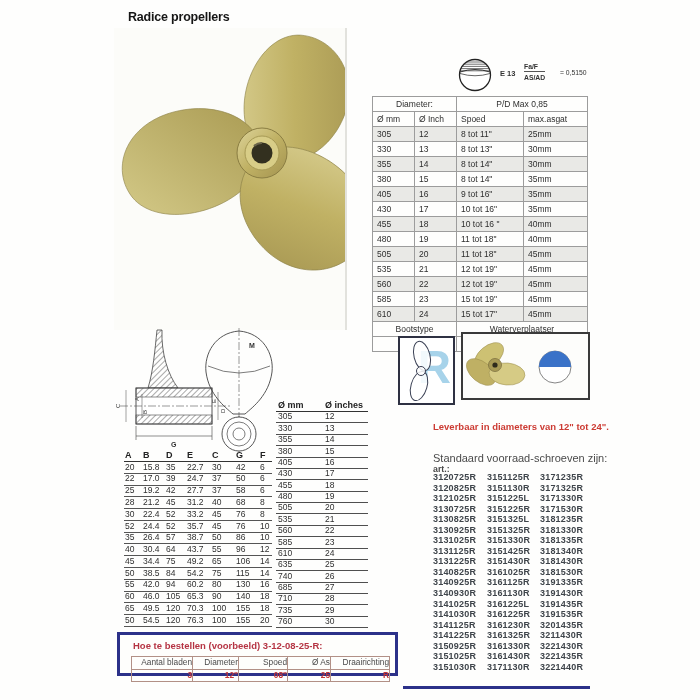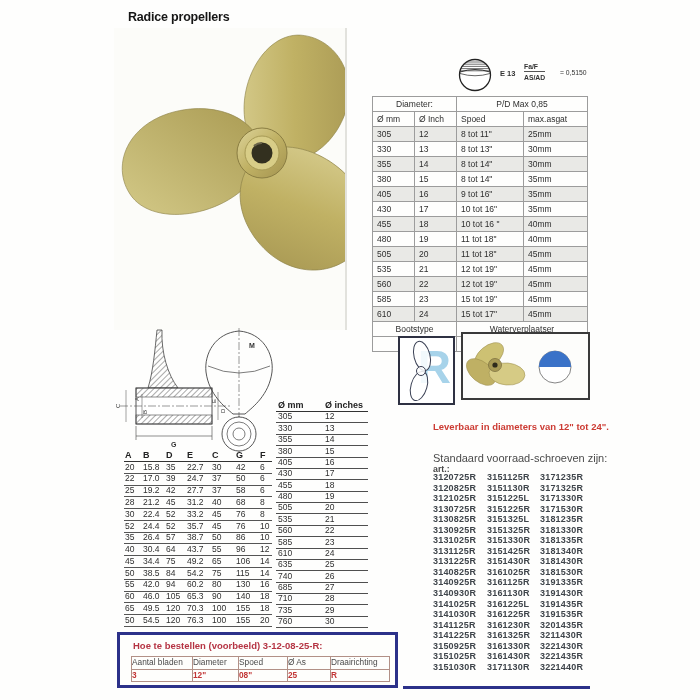--- a/index.html
+++ b/index.html
@@ -53,24 +53,24 @@
   .stock2{left:433px;top:464px;font-size:8.8px;font-weight:bold;color:#4a4a4a;}
 
   .artcol{top:472px;width:54px;font-size:9px;font-weight:bold;color:#3f454b;line-height:10.55px;letter-spacing:0.2px;}
   #artcol1{left:433px;}
   #artcol2{left:487px;}
   #artcol3{left:540px;}
 
   #sepline{left:403px;top:686px;width:187px;height:3px;background:#2c3189;}
 
   
-  #order{left:117px;top:632px;width:281px;height:56px;border:3px solid #2c3189;background:#fefefc;box-sizing:border-box;}
+  #order{left:117px;top:632px;width:281px;height:44px;border:3px solid #2c3189;background:#fefefc;box-sizing:border-box;}
   #order .otitle{position:absolute;left:13px;top:5px;font-size:9.5px;font-weight:bold;color:#b53443;}
   #order table{position:absolute;left:11px;top:21px;border-collapse:collapse;table-layout:fixed;width:258px;}
-  #order td{border:1px solid #b29086;font-size:8.3px;text-align:left;padding:1px 0;color:#4a4a4a;line-height:9.5px;}
+  #order td{border:1px solid #b29086;font-size:8.3px;text-align:right;padding:1px 0;color:#4a4a4a;line-height:9.5px;}
   #order tr.vals td{color:#c23535;font-weight:bold;}
 
   svg text{font-family:"Liberation Sans","DejaVu Sans",sans-serif;}
 </style>
 </head>
 <body>
 
 <div id="page">
 
   <div class="abs title-left">Radice propellers</div>

